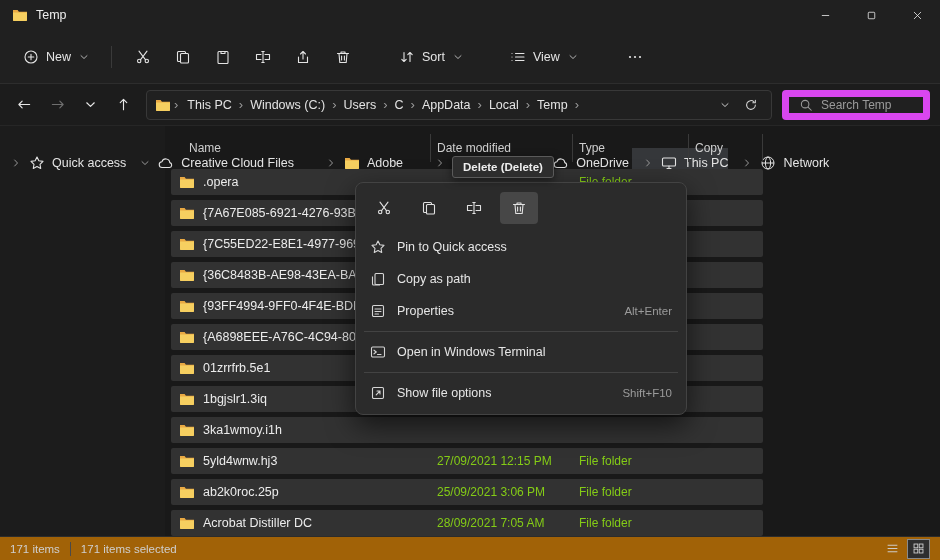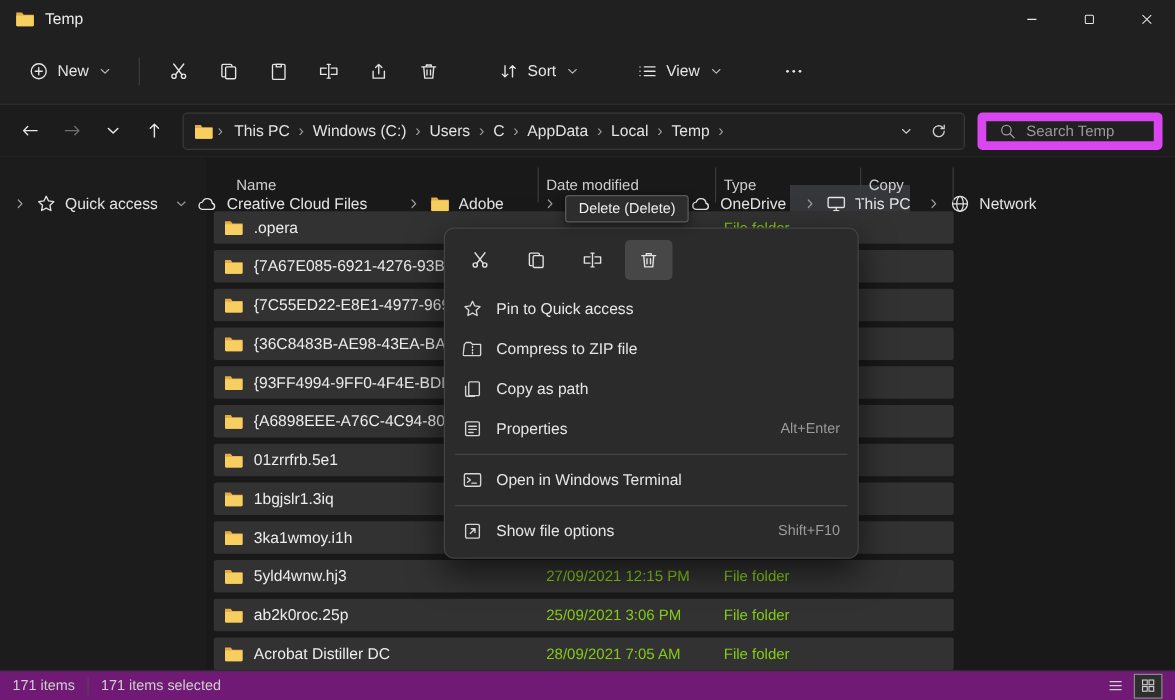--- a/index.html
+++ b/index.html
@@ -72,24 +72,24 @@
   .qa-row { display: flex; gap: 7px; padding: 4px 4px 7px; }
   .qa-btn { width: 38px; height: 32px; display: flex; align-items: center; justify-content: center; border: none; background: transparent; color: #e2e2e2; border-radius: 4px; }
   .qa-btn.hl { background: #474747; }
   .menu-item { display: flex; align-items: center; gap: 11px; height: 32px; padding: 0 9px; border-radius: 4px; color: #e6e6e6; font-size: 12.5px; }
   .menu-item .icon { color: #d6d6d6; }
   .mi-label { white-space: nowrap; }
   .mi-shortcut { margin-left: auto; color: #9b9b9b; font-size: 11.5px; }
   .menu-divider { height: 1px; background: #434343; margin: 4px 3px; }
 
   
-  .tooltip { position: absolute; left: 452px; top: 156px; background: #2d2d2d; border: 1px solid #5a5a5a; border-radius: 3px; padding: 4px 10px; font-size: 11.5px; color: #eeeeee; z-index: 20; box-shadow: 0 2px 8px rgba(0,0,0,.5); white-space: nowrap; }
+  .tooltip { position: absolute; left: 452px; top: 156px; background: #2d2d2d; border: 1px solid #5a5a5a; border-radius: 3px; padding: 4px 10px; font-size: 11.5px; color: #eeeeee; z-index: 20; box-shadow: 0 2px 8px rgba(0,0,0,.5); white-space: nowrap; font-weight: bold; }
 
   
-  .statusbar { height: 24px; flex: none; display: flex; align-items: center; gap: 10px; padding: 0 10px; background: #701a75; border-top: 1px solid #2c2c2c; color: #cfcfcf; font-size: 11.5px; }
+  .statusbar { height: 24px; flex: none; display: flex; align-items: center; gap: 10px; padding: 0 10px; background: #a16207; border-top: 1px solid #2c2c2c; color: #cfcfcf; font-size: 11.5px; }
   .status-div { width: 1px; height: 14px; background: #4a4a4a; }
   .sbr { margin-left: auto; display: flex; gap: 3px; }
   .sb-view-btn { width: 23px; height: 20px; display: flex; align-items: center; justify-content: center; border: 1px solid transparent; background: transparent; color: #cfcfcf; }
   .sb-view-btn.active { border-color: #8a8a8a; background: #2e2e2e; }
   .sb-view-btn .icon { width: 13px; height: 13px; }
 </style>
 </head>
 <body>
 
 <div class="titlebar">
@@ -630,30 +630,20 @@
         <span class="icon">
           <svg viewBox="0 0 16 16" fill="none" stroke="currentColor" stroke-width="1.1" stroke-linejoin="round">
             <path d="M8 2l1.85 3.75 4.15.6-3 2.93.7 4.12L8 11.45l-3.7 1.95.7-4.12-3-2.93 4.15-.6Z"></path>
           </svg>
         </span>
         <span class="mi-label">Pin to Quick access</span>
         <span class="mi-shortcut"></span>
       </div>
       <div class="menu-item">
         <span class="icon">
-          <svg viewBox="0 0 16 16" fill="none" stroke="currentColor" stroke-width="1.1" stroke-linecap="round" stroke-linejoin="round">
-            <path d="M1.5 4.5 3 3h3.5L8 4.5h6.5v8a1 1 0 0 1-1 1h-12a1 1 0 0 1-1-1Z"></path>
-            <path d="M8 6v1M8 8.5v1M8 11v1"></path>
-          </svg>
-        </span>
-        <span class="mi-label">Compress to ZIP file</span>
-        <span class="mi-shortcut"></span>
-      </div>
-      <div class="menu-item">
-        <span class="icon">
           <svg viewBox="0 0 16 16" fill="none" stroke="currentColor" stroke-width="1.1" stroke-linejoin="round">
             <rect x="5" y="2.5" width="8.5" height="11" rx="1"></rect>
             <path d="M2.5 5.5V13a1 1 0 0 0 1 1H10"></path>
           </svg>
         </span>
         <span class="mi-label">Copy as path</span>
         <span class="mi-shortcut"></span>
       </div>
       <div class="menu-item">
         <span class="icon">

